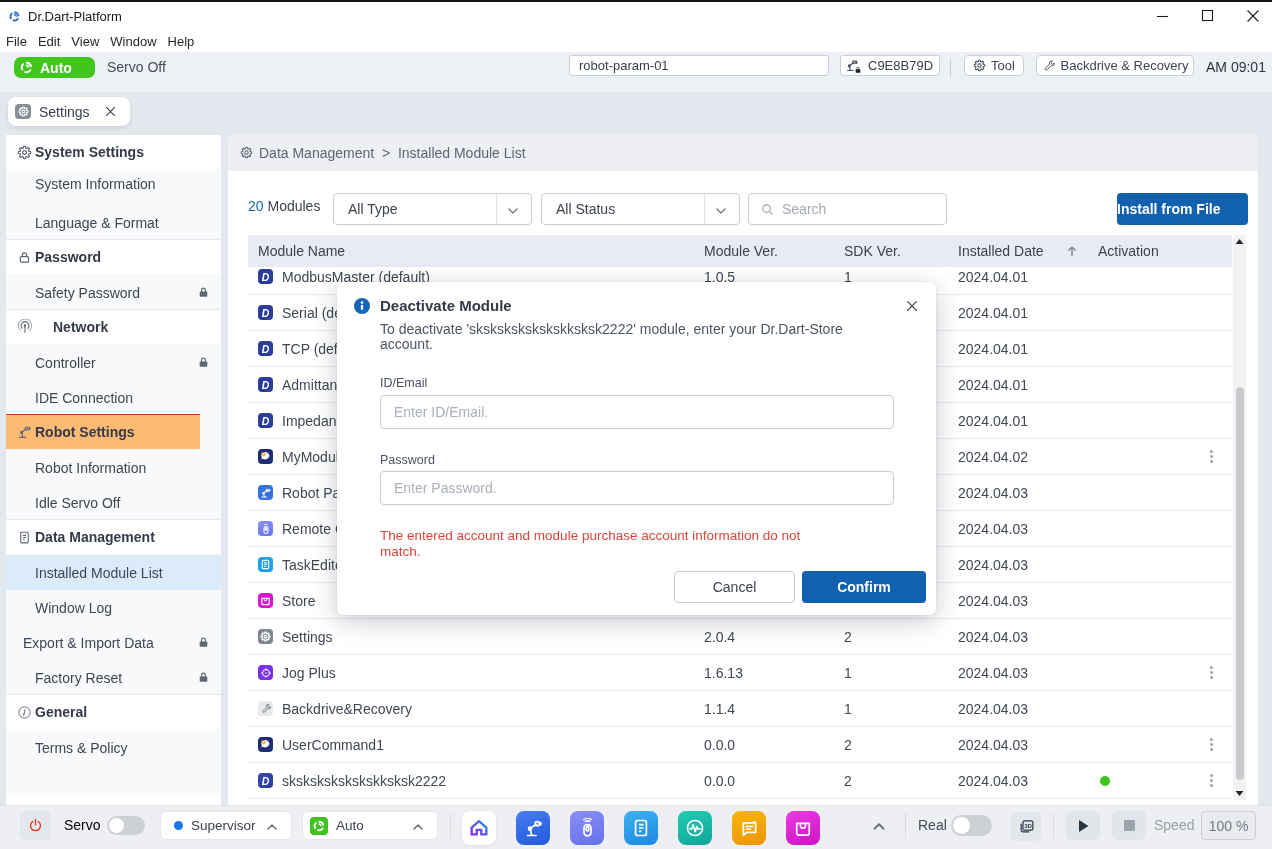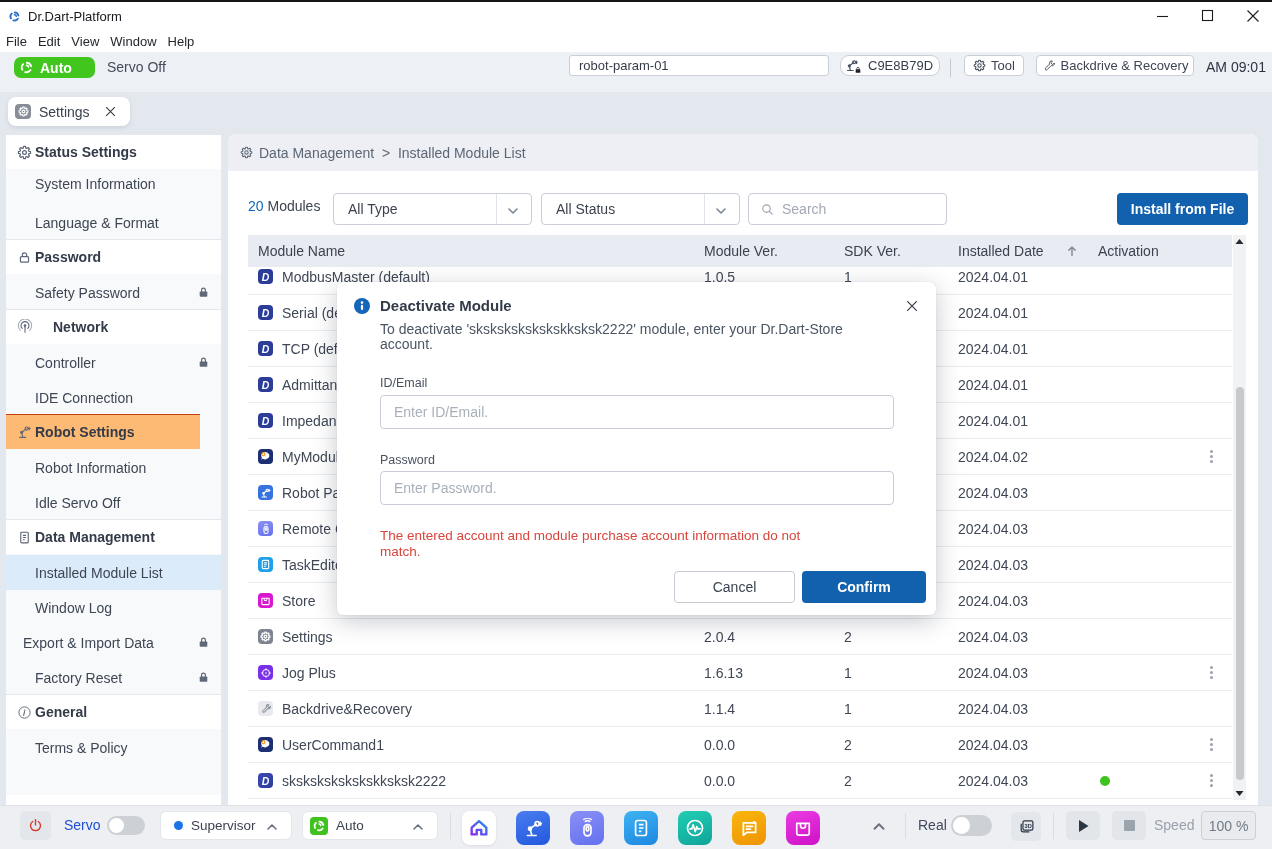--- a/index.html
+++ b/index.html
@@ -54,21 +54,21 @@
           <g transform="rotate(240 12 12)">
             <path d="M12.5 3.3 a8.7 8.7 0 0 1 8 6.5"></path>
           </g>
           <path d="M12 8.1 a3.9 3.9 0 0 1 3.8 3.1" stroke-width="2.9"></path>
         </svg>
       </div>
       <span style="color:#fff;font-size:14px;font-weight:700;margin-left:7px">Auto</span>
     </div>
 <div class="abs" style="left:107px;top:7px;font-size:14px;color:#454c59">Servo Off</div>
 <div class="abs" style="left:569px;top:3px;width:260px;height:21px;background:#fff;border:1px solid #c9ced7;border-radius:3px;font-size:13px;color:#363d49;line-height:19px;padding-left:9px">robot-param-01</div>
-<div class="abs flex" style="left:840px;top:3px;width:100px;height:21px;background:#fff;border:1px solid #c9ced7;border-radius:9px">
+<div class="abs flex" style="left:840px;top:3px;width:100px;height:21px;background:#fff;border:1px solid #c9ced7;border-radius:3px">
       <div style="margin-left:4px;position:relative">
         <svg width="15" height="15" viewBox="0 0 24 24" fill="none" stroke="#4a5260" stroke-width="1.9" stroke-linecap="round">
           <path d="M4 20 h9"></path>
           <path d="M8.5 19.5 L7 12.5"></path>
           <path d="M7 12.5 L13.5 7.5"></path>
           <circle cx="7" cy="12.5" r="1.6"></circle>
           <circle cx="14.5" cy="6.8" r="2.3"></circle>
           <path d="M16.8 6.8 h3 M18.3 5 v3.6"></path>
         </svg>
         <div style="position:absolute;right:-2px;bottom:-1px">
@@ -115,21 +115,21 @@
 <div class="abs" style="left:0;top:134px;width:1272px;height:671px;background:#e3e7ee">
 <div class="abs" style="left:6px;top:0;width:215px;height:671px;background:#fff">
 <div class="abs" style="left:0;top:1px;width:215px;height:660px;background:#f8f9fb"></div>
 <div class="abs flex" style="left:0;top:0px;width:215px;height:35px;background:#fff;border-top:1px solid #e4e7ed">
 <div style="margin-left:11px;width:16px">
           <svg width="15" height="15" viewBox="0 0 24 24">
             <path d="M21.68 10.47 L21.68 13.53 L19.02 14.01 L18.38 15.54 L19.93 17.76 L17.76 19.93 L15.54 18.38 L14.01 19.02 L13.53 21.68 L10.47 21.68 L9.99 19.02 L8.46 18.38 L6.24 19.93 L4.07 17.76 L5.62 15.54 L4.98 14.01 L2.32 13.53 L2.32 10.47 L4.98 9.99 L5.62 8.46 L4.07 6.24 L6.24 4.07 L8.46 5.62 L9.99 4.98 L10.47 2.32 L13.53 2.32 L14.01 4.98 L15.54 5.62 L17.76 4.07 L19.93 6.24 L18.38 8.46 L19.02 9.99 Z" fill="none" stroke="#5c6677" stroke-width="1.9" stroke-linejoin="round"></path>
             <circle cx="12" cy="12" r="3.1" fill="none" stroke="#5c6677" stroke-width="1.9"></circle>
           </svg>
         </div>
-<span style="margin-left:2px;font-size:14px;font-weight:700;color:#333b49">Status Settings</span>
+<span style="margin-left:2px;font-size:14px;font-weight:700;color:#333b49">System Settings</span>
       </div>
 <div class="abs flex" style="left:0;top:32px;width:215px;height:35px;">
 <span style="margin-left:29px;font-size:14px;color:#3e4654">System Information</span>
 </div>
 <div class="abs flex" style="left:0;top:71px;width:215px;height:35px;">
 <span style="margin-left:29px;font-size:14px;color:#3e4654">Language &amp; Format</span>
 </div>
 <div class="abs flex" style="left:0;top:105px;width:215px;height:35px;background:#fff;border-top:1px solid #e4e7ed">
 <div style="margin-left:11px;width:16px">
           <svg width="15" height="15" viewBox="0 0 24 24" fill="none" stroke="#5c6677" stroke-width="1.9">
@@ -267,21 +267,21 @@
       </div>
 <div class="abs flex" style="left:313px;top:59px;width:199px;height:32px;border:1px solid #c9ced7;border-radius:4px;background:#fff">
         <span style="margin-left:14px;font-size:14px;color:#3c434f">All Status</span>
         <div style="position:absolute;right:34px;top:0;width:1px;height:30px;background:#e1e4ea"></div>
         <div style="position:absolute;right:12px;top:13px">
           <svg width="12" height="8" viewBox="0 0 12 8" fill="none" stroke="#7b8494" stroke-width="1.6" stroke-linecap="round" stroke-linejoin="round">
             <path d="M2 2 L6 6 L10 2"></path>
           </svg>
         </div>
       </div>
-<div class="abs flex" style="left:889px;top:59px;width:131px;height:32px;background:#1261ae;border-radius:4px;justify-content:center">
+<div class="abs flex" style="left:889px;top:59px;width:131px;height:32px;background:#1261ae;border-radius:4px;justify-content:flex-start">
         <span style="font-size:14px;font-weight:700;color:#fff">Install from File</span>
       </div>
 <div class="abs flex" style="left:20px;top:101px;width:984px;height:32px;background:#e8ecf2;font-size:14px;color:#3c434f">
         <span style="margin-left:10px">Module Name</span>
         <span class="abs" style="left:456px">Module Ver.</span>
         <span class="abs" style="left:596px">SDK Ver.</span>
         <span class="abs" style="left:710px">Installed Date</span>
         <div class="abs" style="left:817px;top:9px">
           <svg width="14" height="14" viewBox="0 0 16 16" fill="none" stroke="#878e99" stroke-width="1.7" stroke-linecap="round" stroke-linejoin="round">
             <path d="M8 13 V3.5 M4.5 7 L8 3.5 L11.5 7"></path>
@@ -512,21 +512,21 @@
       </div>
 </div>
 </div>
 <div class="abs" style="left:0;top:805px;width:1272px;height:44px;background:#edeff3;border-top:1px solid #dfe2e8">
 <div class="abs flex" style="left:20px;top:5px;width:31px;height:29px;background:#e3e6ea;border-radius:5px;justify-content:center">
       <svg width="15" height="15" viewBox="0 0 24 24" fill="none" stroke="#d93a2b" stroke-width="2.2" stroke-linecap="round">
         <path d="M7.6 5.6 a8 8 0 1 0 8.8 0"></path>
         <path d="M12 2.5 V11"></path>
       </svg>
     </div>
-<div class="abs" style="left:64px;top:11px;font-size:14px;color:#1d4ed8">Servo</div>
+<div class="abs" style="left:64px;top:11px;font-size:14px;color:#000000">Servo</div>
 <div class="abs" style="left:107px;top:10px;width:38px;height:19px;background:#cdd1d6;border-radius:10px">
       <div style="position:absolute;left:2px;top:2px;width:15px;height:15px;background:#fff;border-radius:50%"></div>
     </div>
 <div class="abs flex" style="left:160px;top:5px;width:132px;height:29px;background:#fff;border:1px solid #e3e6eb;border-radius:6px">
       <div style="margin-left:13px;width:9px;height:9px;border-radius:50%;background:#1b74e8"></div>
       <span style="margin-left:8px;font-size:13.5px;color:#3b4250">Supervisor</span>
       <div style="position:absolute;right:13px;top:11px">
         <svg width="12" height="8" viewBox="0 0 12 8" fill="none" stroke="#6a7280" stroke-width="1.6" stroke-linecap="round" stroke-linejoin="round">
           <path d="M2 6 L6 2 L10 6"></path>
         </svg>

